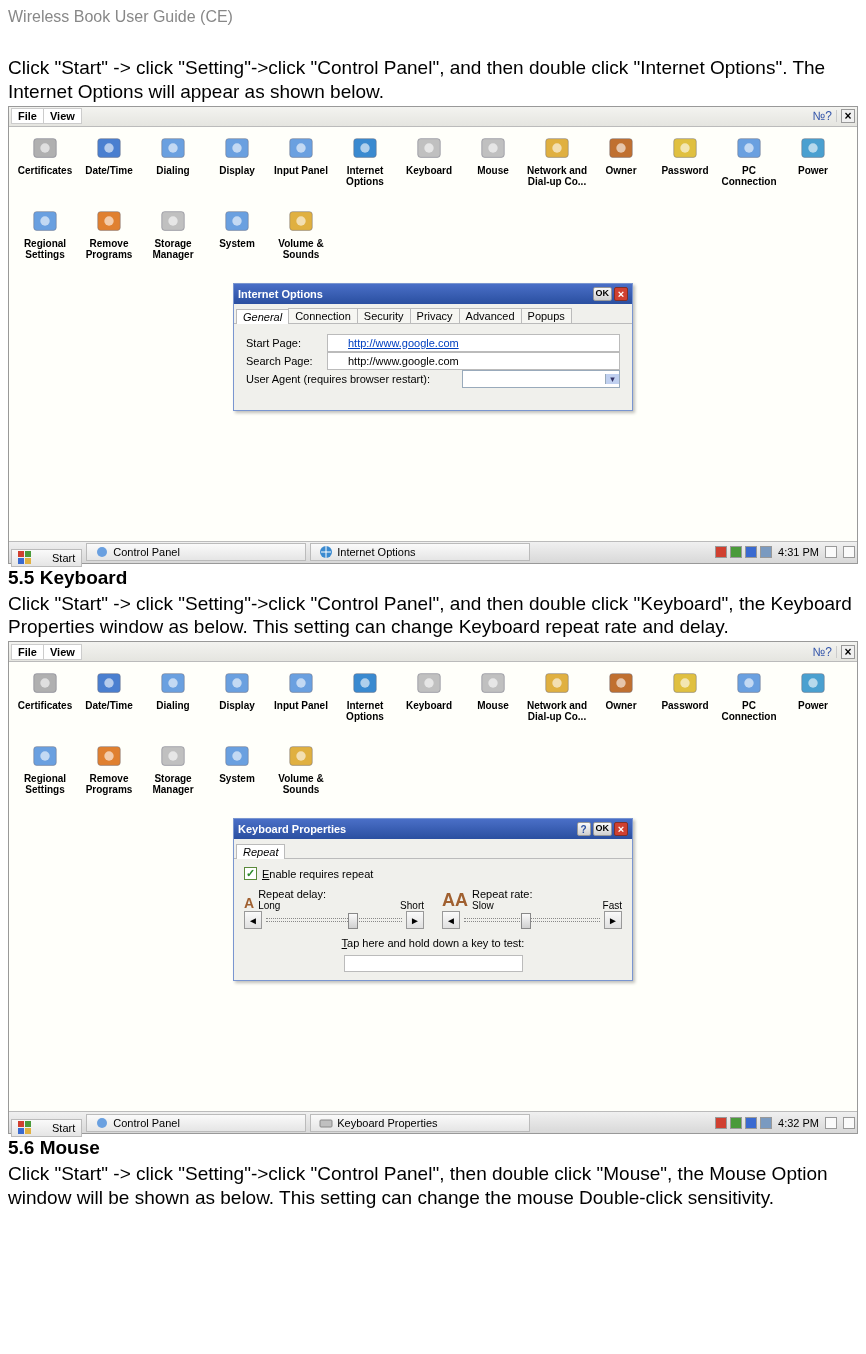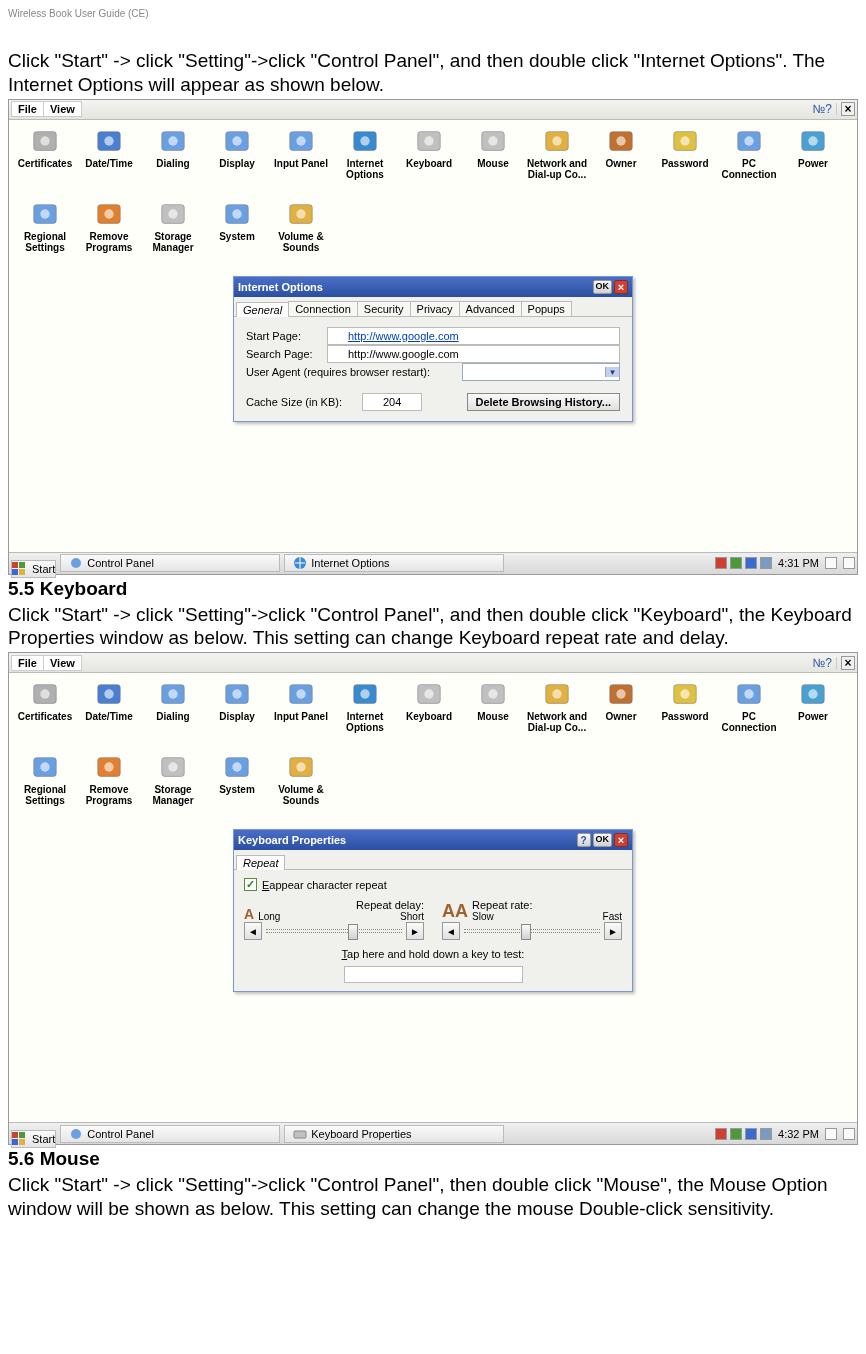--- a/index.html
+++ b/index.html
@@ -6,21 +6,21 @@
   body {
     font-family: Arial, Helvetica, sans-serif;
     font-size: 19px;
     color: #000;
     background: #fff;
     padding: 8px;
     width: 866px;
   }
   .doc-header {
     color: #888;
-    font-size: 10px;
+    font-size: 16px;
     margin-bottom: 30px;
   }
   .para {
     font-size: 19px;
     line-height: 1.25;
     margin-bottom: 2px;
   }
   .section-heading {
     font-weight: bold;
     font-size: 19px;
@@ -196,24 +196,24 @@
     display: flex;
     align-items: center;
     font-size: 11px;
     padding: 0 2px;
     justify-content: space-between;
   }
   .tb-left { display: flex; align-items: center; gap: 4px; }
   .start-btn {
     background: linear-gradient(#fafafa, #e5e5e5);
     border: 1px solid #bbb;
-    padding: 1px 0;
-    display: flex;
-    align-items: center;
-    gap: 6px;
+    padding: 1px 6px;
+    display: flex;
+    align-items: center;
+    gap: 20px;
     margin-top: 11px;
   }
   .tb-task {
     background: linear-gradient(#fafafa, #e5e5e5);
     border: 1px solid #bbb;
     padding: 1px 8px;
     display: flex;
     align-items: center;
     gap: 4px;
     min-width: 220px;
@@ -438,26 +438,20 @@
           <label>Search Page:</label>
           <input class="txt-input" value="http://www.google.com" style="">
         </div>
         <div class="form-row ua-row">
           <label>User Agent (requires browser restart):</label>
           <div class="ua-select" style="display:flex;justify-content:flex-end;align-items:center;">
               <span style="background:#c0d0f0;border-left:1px solid #9ab;width:14px;text-align:center;font-size:9px;color:#336;">▾</span>
             </div>
         </div>
         <div style="height:12px;"></div>
-        <div class="form-row">
-          <label style="width:110px;">Cache Size (in KB):</label>
-          <input class="txt-input" style="width: 60px; flex: 0 0 auto;" value="2048">
-          <span class="spacer"></span>
-          <button class="btn">Delete Browsing History...</button>
-        </div>
       </div>
     </div>
   </div>
   <div class="body-area"></div>
 
   <div class="taskbar">
     <div class="tb-left">
       <div class="start-btn">
         <svg width="14" height="14">
             <rect width="6" height="6" fill="#d04030"></rect>
@@ -649,27 +643,27 @@
           <span class="ok-btn">OK</span>
           <span class="close-red">×</span>
         </span>
       </div>
       <div class="tab-strip">
         <div class="tab active">Repeat</div>
       </div>
       <div class="keyb-body">
         <div class="checkbox-row">
           <span class="chk">✓</span>
-          <span><u>E</u><span>appear character repeat</span></span>
+          <span><u>E</u><span>nable requires repeat</span></span>
         </div>
         <div class="slider-row">
           <div class="slider-box">
             <div style="display:flex;align-items:flex-end;gap:4px;">
               <span style="font-weight:bold;color:#a06030;font-size:14px;">A</span>
-              <div style="flex:1;text-align:right;">
+              <div style="flex:1;">
                 <div>Repeat delay:</div>
                 <div class="slider-labels">
                   <span>Long</span>
                   <span>Short</span>
                 </div>
               </div>
             </div>
             <div class="slider-track">
               <span class="arrow-box">◄</span>
               <div class="track">

